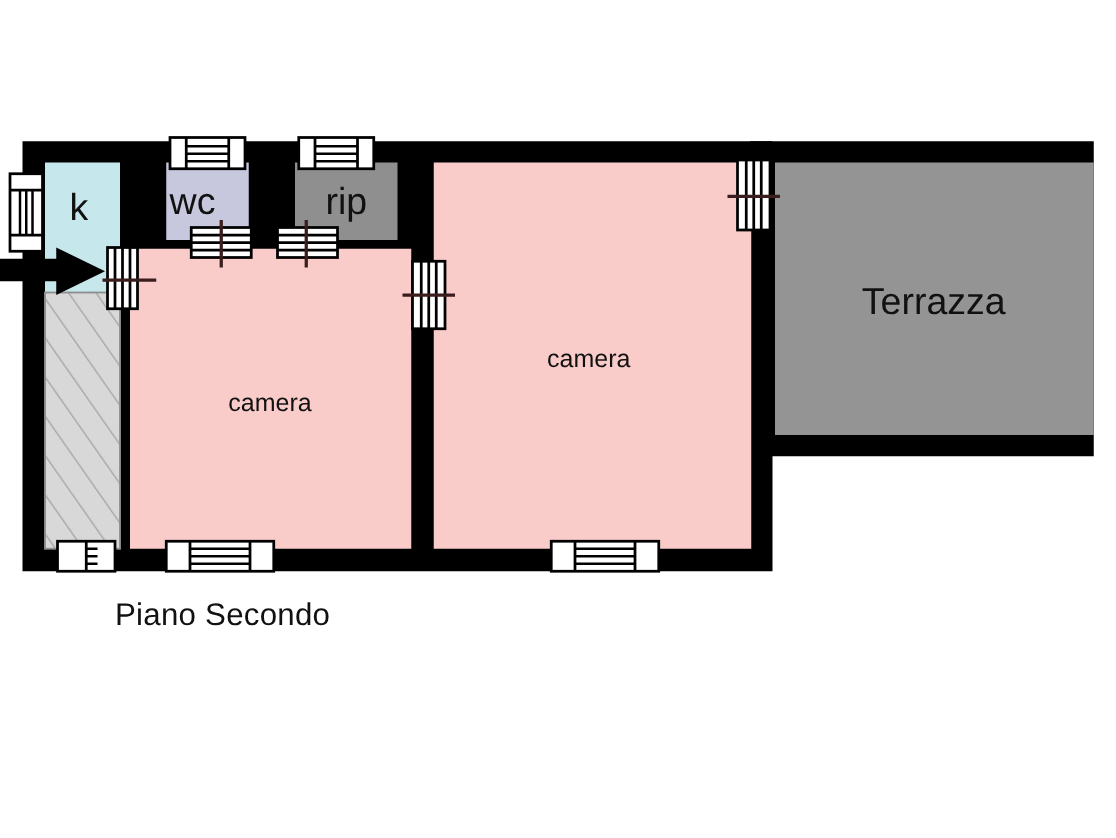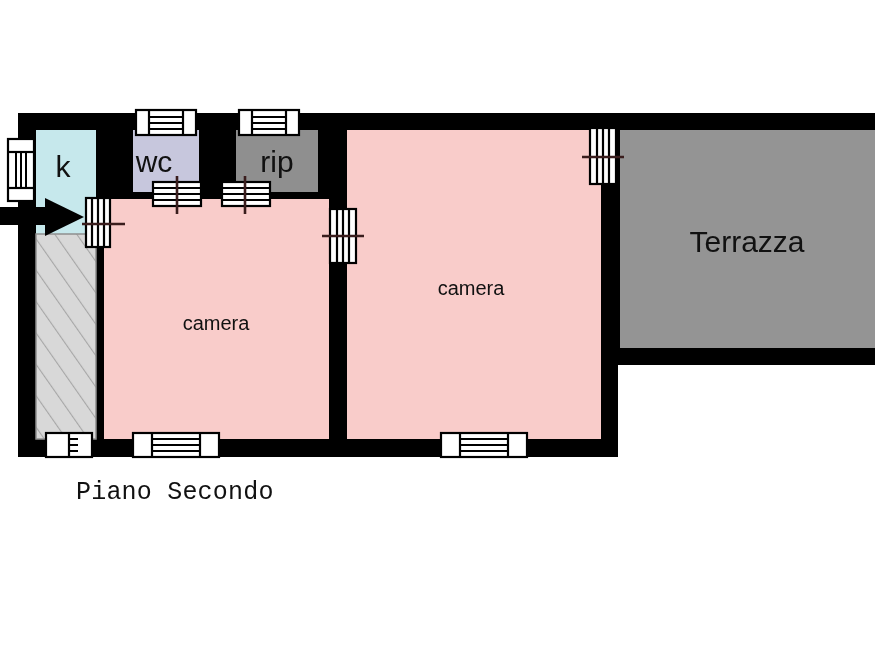--- a/index.html
+++ b/index.html
@@ -16,23 +16,23 @@
   }
   #plan {
     position: absolute;
     left: 0;
     top: 0;
     width: 893px;
     height: 670px;
   }
   .caption {
     position: absolute;
-    left: 76px;
+    left: 92px;
     top: 478px;
-    font-family: Liberation Mono, monospace;
+    font-family: Liberation Sans, sans-serif;
     font-size: 25px;
     color: #111111;
     letter-spacing: 0.2px;
     white-space: nowrap;
   }
   .room-label {
     position: absolute;
     font-family: "Liberation Sans", sans-serif;
     color: #111111;
     white-space: nowrap;

